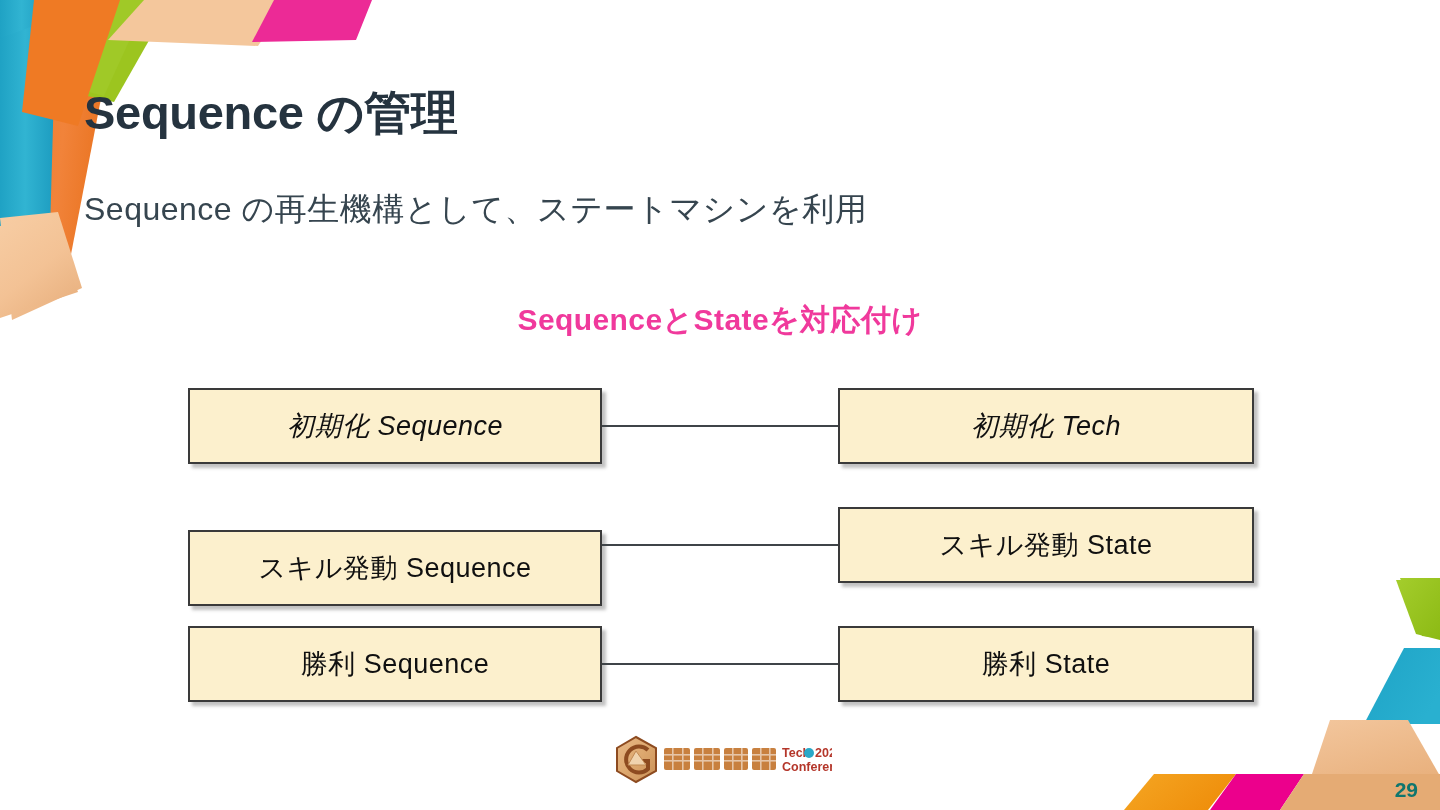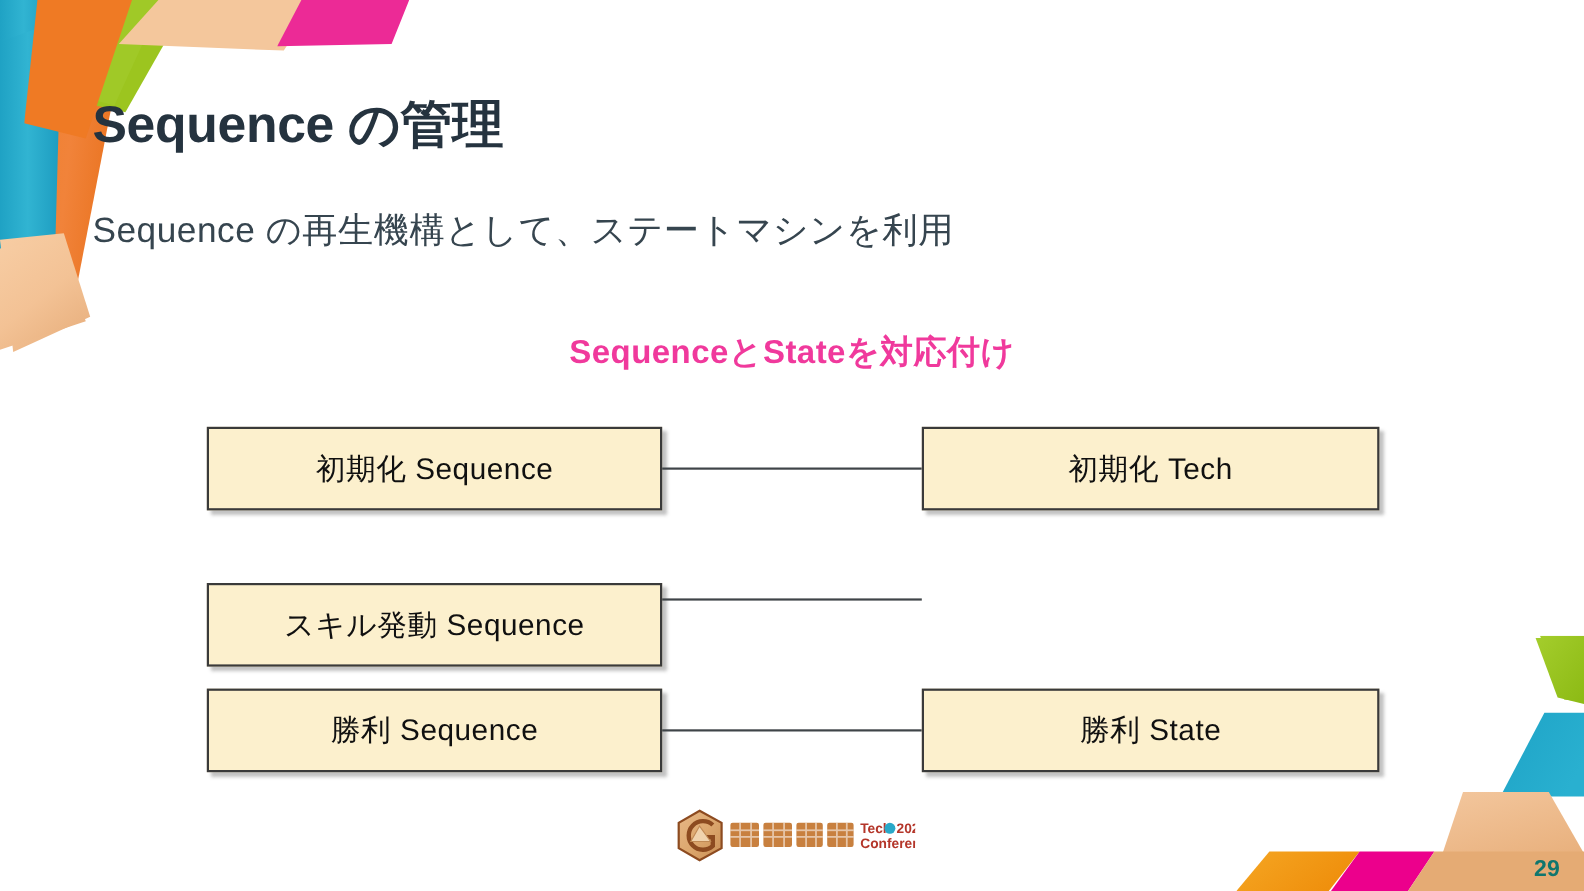--- a/index.html
+++ b/index.html
@@ -75,21 +75,21 @@
     display: flex;
     align-items: center;
     justify-content: center;
     font-size: 27px;
     color: #101010;
     letter-spacing: 0.5px;
     white-space: nowrap;
   }
   .node.left  { left: 188px; width: 414px; height: 76px; }
   .node.right { left: 838px; width: 416px; height: 76px; }
-  .row1 { top: 388px; }
+  .row1 { top: 388px; font-style: italic; }
   .row2 { top: 507px; }
   .row3 { top: 626px; }
 
   .connector {
     position: absolute;
     left: 602px;
     width: 236px;
     height: 0;
     border-top: 2px solid #3f4448;
   }
@@ -235,20 +235,21 @@
 
   <div id="diagram">
     <div id="diagram-heading" style="color: rgb(240, 57, 156);">SequenceとStateを対応付け</div>
 
     <div class="node left row1" style="background: rgb(252, 240, 205); border-color: rgb(58, 58, 58);">初期化 Sequence</div>
     <div class="connector c1"></div>
     <div class="node right row1" style="background: rgb(252, 240, 205); border-color: rgb(58, 58, 58);">初期化 Tech</div>
 
     <div class="node left row2" style="background: rgb(252, 240, 205); border-color: rgb(58, 58, 58); margin-top: 23px;">スキル発動 Sequence</div>
     <div class="connector c2"></div>
+    <div class="node right row2" style="background: rgb(252, 240, 205); border-color: rgb(58, 58, 58);">スキル発動 State</div>
 
     <div class="node left row3" style="background: rgb(252, 240, 205); border-color: rgb(58, 58, 58);">勝利 Sequence</div>
     <div class="connector c3"></div>
     <div class="node right row3" style="background: rgb(252, 240, 205); border-color: rgb(58, 58, 58);">勝利 State</div>
   </div>
 
   <div id="logo">
     <svg width="220" height="50" viewBox="0 0 220 50">
       <defs>
         <linearGradient id="wood" x1="0" y1="0" x2="1" y2="1">

